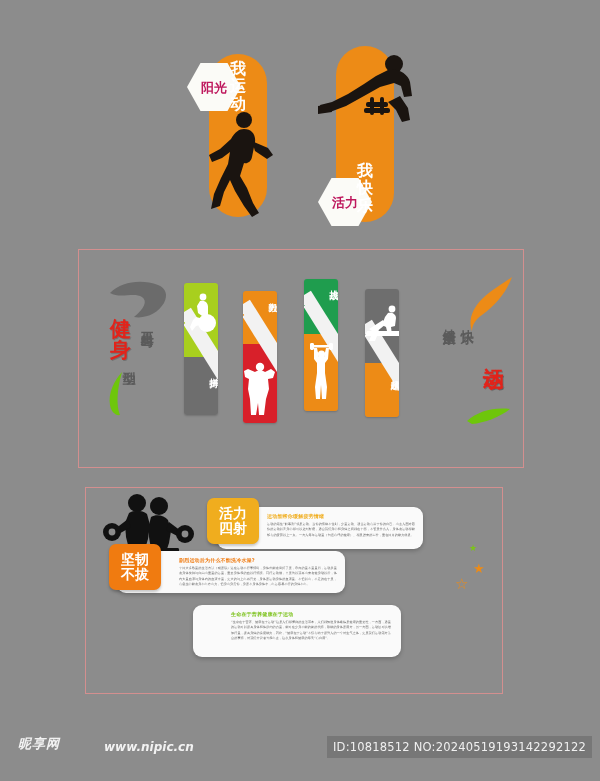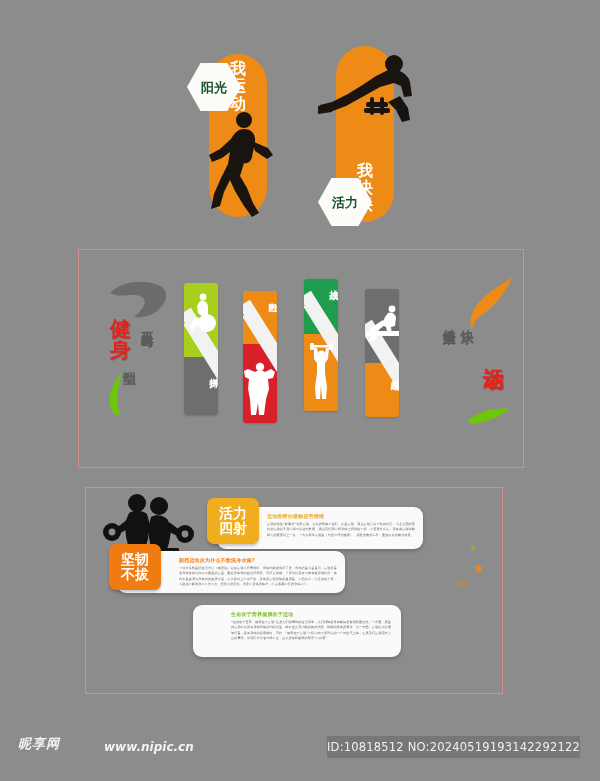--- a/index.html
+++ b/index.html
@@ -22,21 +22,21 @@
     box-shadow:0 0 0 0 rgba(0,0,0,0);
   }
   #pill-left{left:209px;top:16px;width:58px;height:163px;}
   #pill-right{left:336px;top:8px;width:58px;height:176px;}
   .hex{
     position:absolute;width:54px;height:48px;background:#fbfbf7;
     clip-path:polygon(25% 0%,75% 0%,100% 50%,75% 100%,25% 100%,0% 50%);
     display:flex;align-items:center;justify-content:center;
   }
   .hex span{
-    color:#14532d;font-size:13px;font-weight:bold;letter-spacing:0px;
+    color:#be185d;font-size:13px;font-weight:bold;letter-spacing:0px;
     line-height:1;white-space:nowrap;
   }
   #hex-left{left:187px;top:25px;}
   #hex-right{left:318px;top:140px;}
   .pill-label{
     position:absolute;color:#ffffff;font-size:16px;font-weight:bold;
     line-height:1.08;text-align:center;
   }
   #label-left{left:221px;top:22px;width:34px;}
   #label-right{left:348px;top:124px;width:34px;}
@@ -118,21 +118,21 @@
     position:absolute;left:18px;top:35px;color:#f2f2f2;
     font-size:13px;font-weight:bold;font-style:italic;letter-spacing:1px;
   }
   #wm-url{
     position:absolute;left:104px;top:40px;color:#f2f2f2;
     font-size:12px;font-weight:bold;font-style:italic;
   }
   #wm-id{
     position:absolute;left:327px;top:36px;
     background:#777777;color:#f0f0f0;font-size:11.5px;
-    padding:4px 0;letter-spacing:.2px;white-space:nowrap;
+    padding:4px 6px;letter-spacing:.2px;white-space:nowrap;
   }
 </style>
 </head>
 <body>
 
 <div class="stage">
 
   <div id="sec-top">
 
     <div class="pill" id="pill-left"></div>

